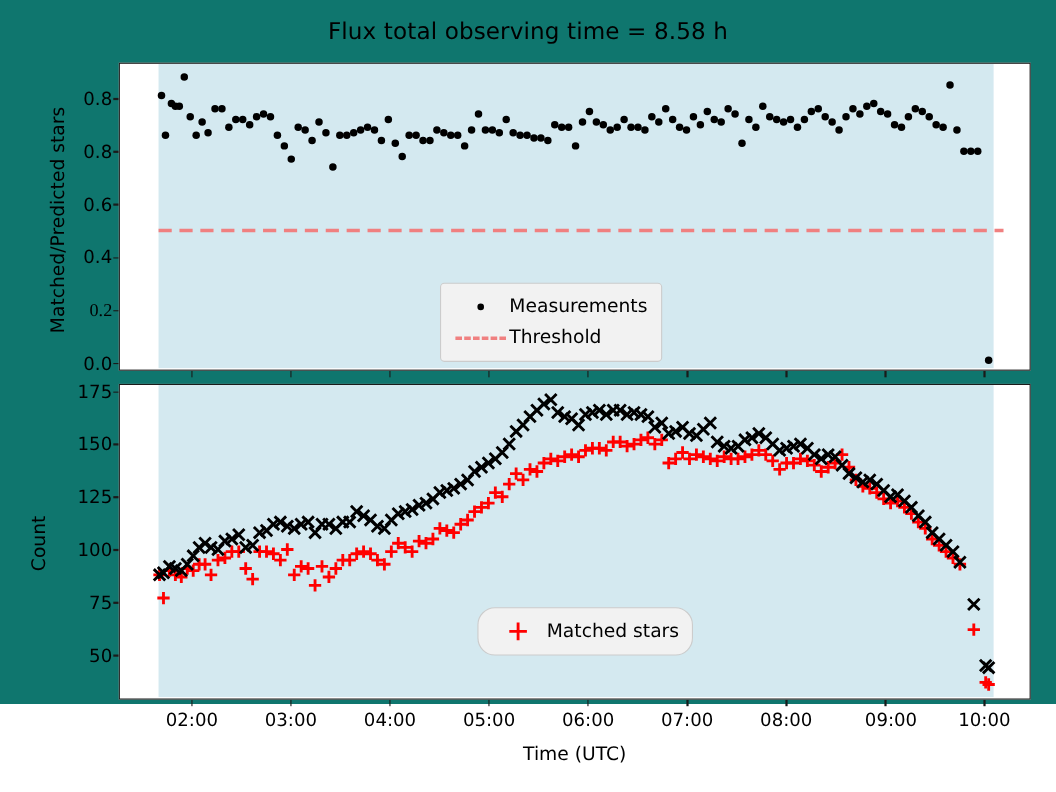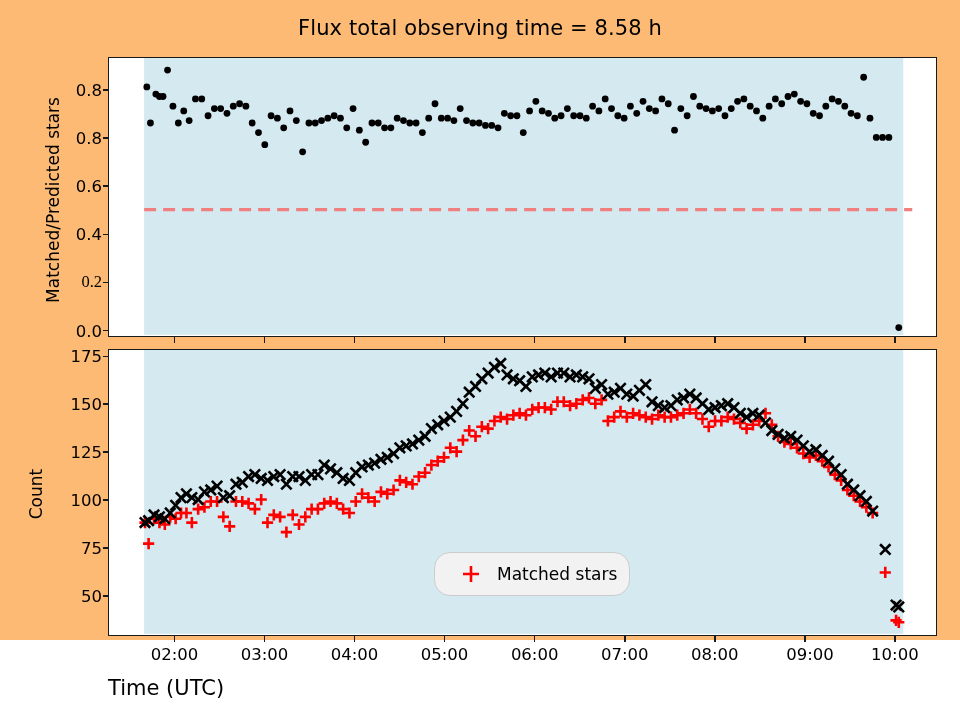--- a/index.html
+++ b/index.html
@@ -11,21 +11,21 @@
     width: 960px;
     height: 720px;
     font-family: "DejaVu Sans", sans-serif;
     color: #000000;
     overflow: hidden;
   }
   #figure {
     position: relative;
     width: 960px;
     height: 640px;
-    background: #fdba74;
+    background: #0f766e;
   }
   #chart-title {
     position: absolute;
     left: 0;
     top: 16px;
     width: 960px;
     text-align: center;
     font-size: 21px;
     color: #000000;
     letter-spacing: 0.1px;
@@ -92,21 +92,22 @@
     margin-left: -40px;
     text-align: center;
     font-size: 16.5px;
     color: #000000;
   }
   #xlabel {
     position: absolute;
     left: 108px;
     top: 676px;
     width: 829px;
-    font-size: 21px;
+    text-align: center;
+    font-size: 17px;
     color: #000000;
   }
   .tickmark {
     position: absolute;
     background: #1a1a1a;
   }
   .legend {
     position: absolute;
     box-sizing: border-box;
     background: #f2f2f2;
@@ -585,20 +586,34 @@
         <path d="M739.5509269356598 134.78243243243244 L749.9509269356599 145.18243243243242 M749.9509269356599 134.78243243243244 L739.5509269356598 145.18243243243242" stroke="#000000" stroke-width="2.6" fill="none"></path>
         <path d="M745.8547437295528 140.53513513513514 L756.2547437295528 150.9351351351351 M756.2547437295528 140.53513513513514 L745.8547437295528 150.9351351351351" stroke="#000000" stroke-width="2.6" fill="none"></path>
         <path d="M752.158560523446 146.28783783783786 L762.5585605234461 156.68783783783783 M762.5585605234461 146.28783783783786 L752.158560523446 156.68783783783783" stroke="#000000" stroke-width="2.6" fill="none"></path>
         <path d="M758.4623773173391 155.8756756756757 L768.8623773173392 166.27567567567567 M768.8623773173392 155.8756756756757 L758.4623773173391 166.27567567567567" stroke="#000000" stroke-width="2.6" fill="none"></path>
         <path d="M771.0700109051254 194.22702702702705 L781.4700109051255 204.62702702702703 M781.4700109051255 194.22702702702705 L771.0700109051254 204.62702702702703" stroke="#000000" stroke-width="2.6" fill="none"></path>
         <path d="M781.8765539803708 249.8364864864865 L792.2765539803709 260.2364864864865 M792.2765539803709 249.8364864864865 L781.8765539803708 260.2364864864865" stroke="#000000" stroke-width="2.6" fill="none"></path>
         <path d="M784.5781897491821 251.75405405405405 L794.9781897491822 262.15405405405403 M794.9781897491822 251.75405405405405 L784.5781897491821 262.15405405405403" stroke="#000000" stroke-width="2.6" fill="none"></path>
       </svg>
   </div>
 
+  <div id="legend-top" class="legend">
+    <div class="legend-row">
+      <span class="legend-key">
+          <span class="dot-key"></span>
+        </span>
+      <span class="legend-text">Measurements</span>
+    </div>
+    <div class="legend-row">
+      <span class="legend-key">
+          <span class="dash-key"></span>
+        </span>
+      <span class="legend-text">Threshold</span>
+    </div>
+  </div>
 
   <div id="legend-bottom" class="legend">
     <div class="legend-row">
       <span class="legend-key">
         <svg width="22" height="22" viewBox="0 0 22 22">
             <path d="M11 3 V19 M3 11 H19" stroke="#ff0000" stroke-width="2.6" fill="none"></path>
           </svg>
       </span>
       <span class="legend-text">Matched stars</span>
     </div>

